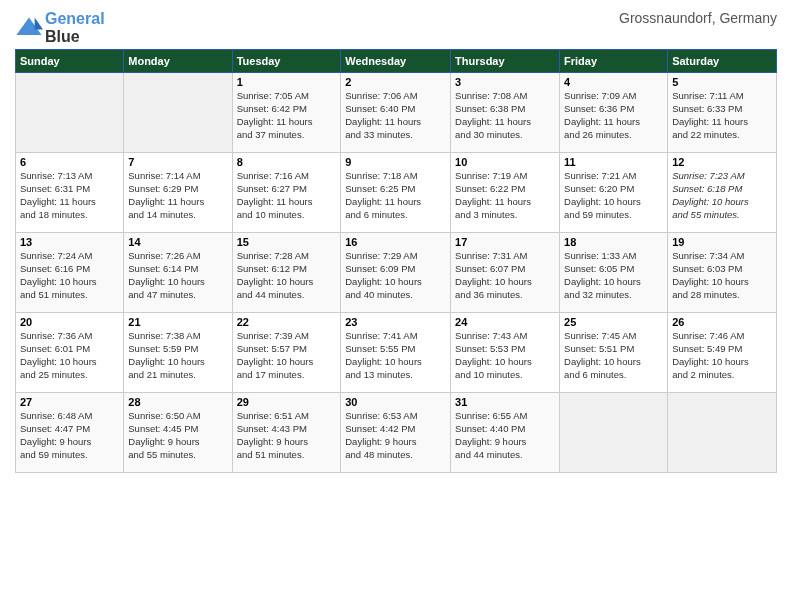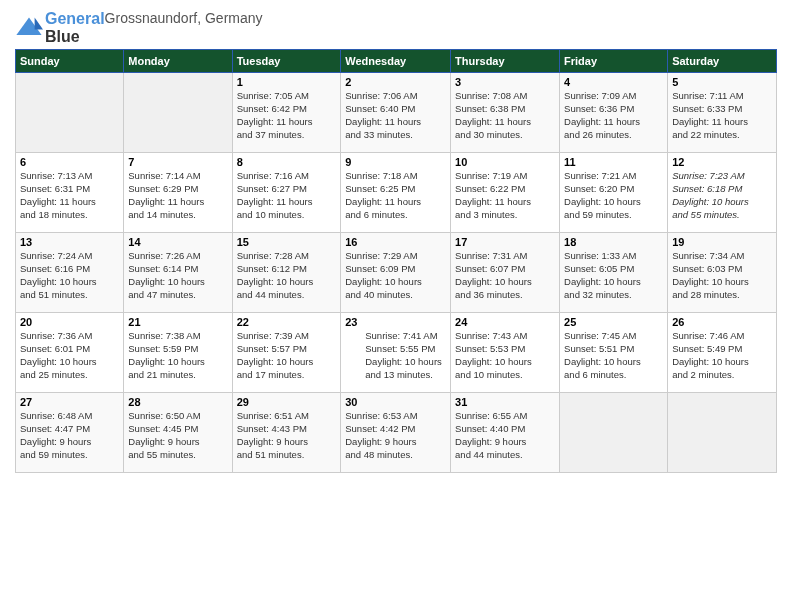--- a/index.html
+++ b/index.html
@@ -9,20 +9,21 @@
       width: 792px;
       height: 612px;
       overflow: hidden;
     }
     .container {
       width: 792px;
       padding: 10px 15px 5px 15px;
     }
     .header-row {
       display: flex;
+      justify-content: space-between;
       align-items: flex-start;
       margin-bottom: 4px;
     }
     .logo {
       display: flex;
       align-items: center;
       gap: 0px;
     }
     .logo-icon {
       width: 28px;
@@ -276,21 +277,21 @@
           </td>
           <td>
             <span class="day-num">22</span>
             <div class="day-info" style="white-space: pre-line;">Sunrise: 7:39 AM
 Sunset: 5:57 PM
 Daylight: 10 hours
 and 17 minutes.</div>
           </td>
           <td>
             <span class="day-num">23</span>
-            <div class="day-info" style="white-space: pre-line; margin-left: 20px;">Sunrise: 7:41 AM
+            <div class="day-info" style="white-space: pre-line;">Sunrise: 7:41 AM
 Sunset: 5:55 PM
 Daylight: 10 hours
 and 13 minutes.</div>
           </td>
           <td>
             <span class="day-num">24</span>
             <div class="day-info" style="white-space: pre-line;">Sunrise: 7:43 AM
 Sunset: 5:53 PM
 Daylight: 10 hours
 and 10 minutes.</div>

